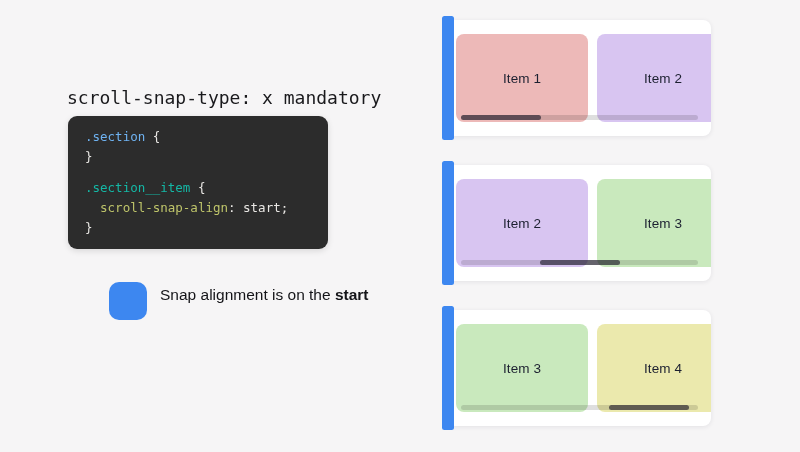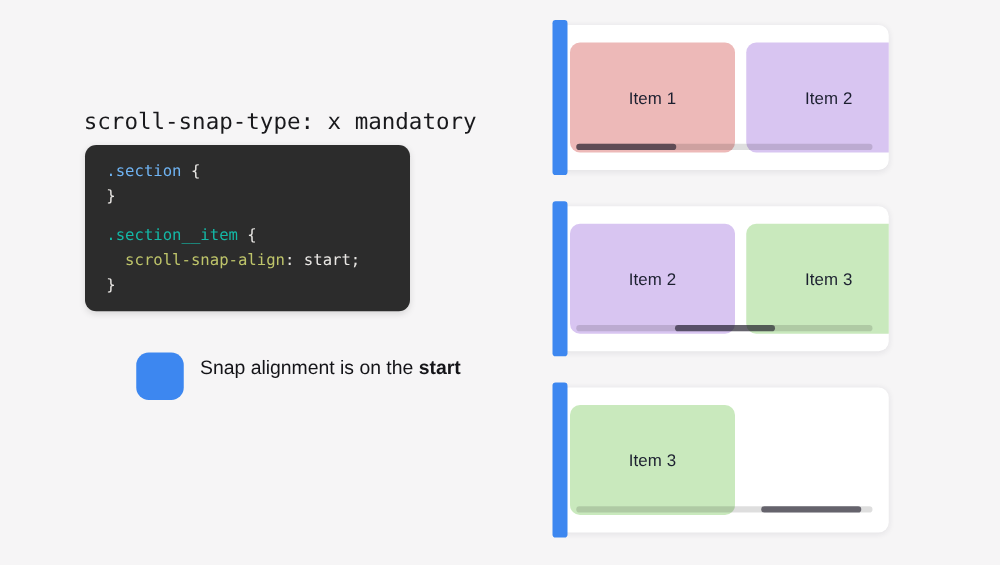--- a/index.html
+++ b/index.html
@@ -117,17 +117,18 @@
         <div class="item" style="background: rgb(216, 197, 241);">Item 2</div>
         <div class="item" style="background: rgb(201, 233, 189);">Item 3</div>
       </div>
       <div class="sb-track"></div>
       <div class="sb-thumb" style="left: 92.5px;"></div>
     </div>
     <div class="accent-bar" style="top: 306px;"></div>
     <div class="card" style="top: 310px;">
       <div class="items-row">
         <div class="item" style="background: rgb(201, 233, 189);">Item 3</div>
+        <div class="item" style="background: rgb(235, 233, 173);">Item 4</div>
       </div>
       <div class="sb-track"></div>
       <div class="sb-thumb" style="left: 162px;"></div>
     </div>
   </div>
 
 </body></html>

